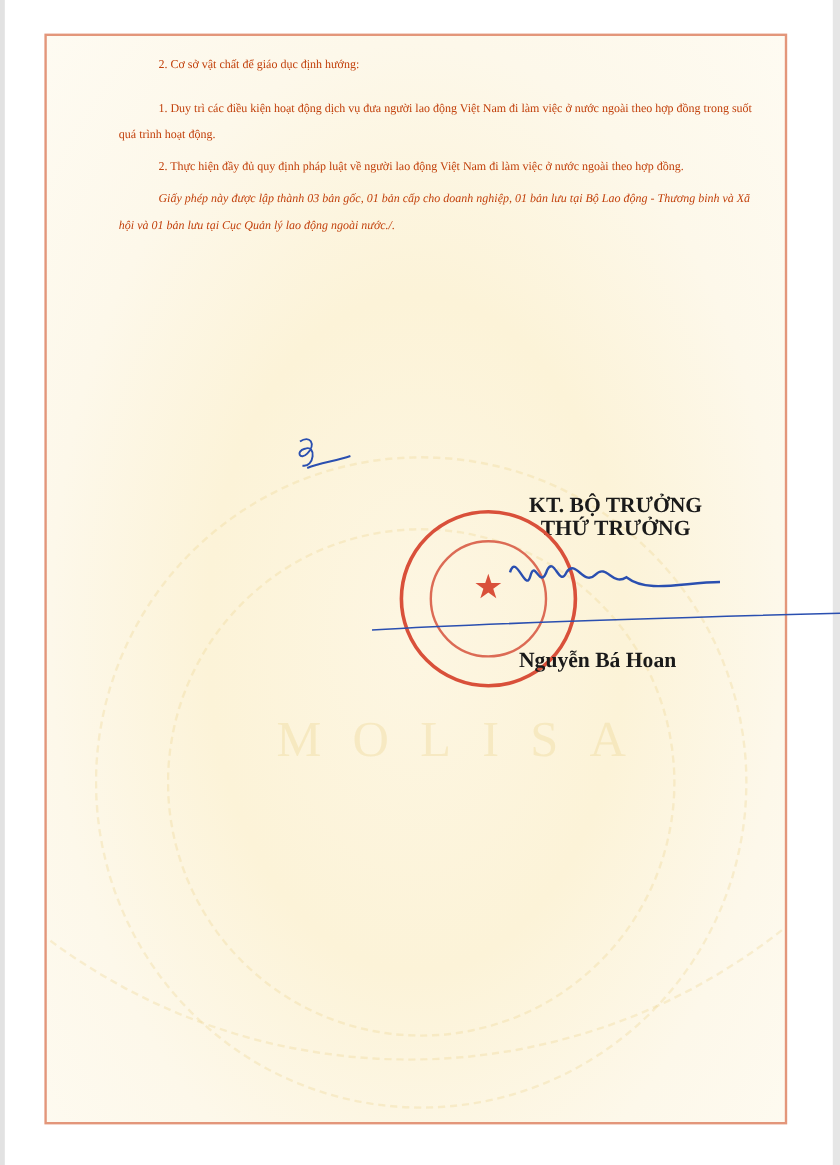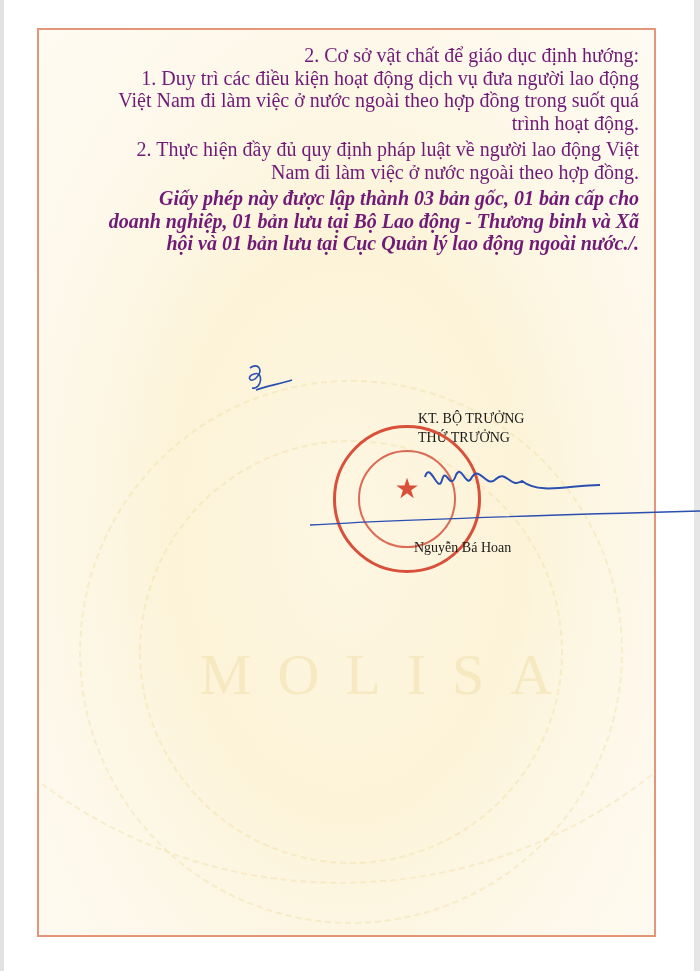--- a/index.html
+++ b/index.html
@@ -2,47 +2,47 @@
 <html><head>
 <meta charset="utf-8">
 <style>
   html, body { margin:0; padding:0; }
   body { width:700px; height:971px; background:#ffffff; position:relative; overflow:hidden; font-family:"Liberation Serif", serif; }
   .left-strip { position:absolute; left:0; top:0; width:4px; height:971px; background:#e2e2e2; }
   .right-strip { position:absolute; right:0; top:0; width:6px; height:971px; background:#e6e6e6; }
   .page { position:absolute; left:37px; top:28px; width:619px; height:909px; border:2px solid #e3967a; box-sizing:border-box;
     background: radial-gradient(ellipse at 50% 55%, #fdf6e2 0%, #fcf3d8 40%, #fdf8ea 70%, #fefbf2 100%); overflow:hidden; }
   .wm-ring { position:absolute; border-radius:50%; border:2px dashed rgba(238,214,150,0.35); }
-  .wm-text { position:absolute; left:160px; top:611px; width:380px; text-align:center; font-size:58px; letter-spacing:26px; color:rgba(240,220,160,0.45); font-family:"Liberation Serif", serif; }
-  .content { position:absolute; left:99px; top:44px; width:540px; font-size:20px; line-height:22.5px; color:#701a75;text-align:right; }
+  .wm-text { position:absolute; left:160px; top:563px; width:380px; text-align:center; font-size:42px; letter-spacing:26px; color:rgba(240,220,160,0.45); font-family:"Liberation Serif", serif; }
+  .content { position:absolute; left:99px; top:44px; width:540px; font-size:10px; line-height:22.5px; color:#c2410c; }
   .p { margin:0; }
   .ind { text-indent:33px; }
   .b { font-weight:bold; }
-  .i { font-style:italic;font-weight:bold; }
-  .sig { position:absolute; color:#1a1a1a; font-weight:normal; font-size:14px; text-align:left; }
+  .i { font-style:italic; }
+  .sig { position:absolute; color:#1a1a1a; font-weight:bold; font-size:18px; text-align:center; }
   .stamp { position:absolute; left:333px; top:425px; width:148px; height:148px; border-radius:50%; border:3px solid #d9503a; box-sizing:border-box; }
   .stamp-inner { position:absolute; left:22px; top:22px; width:98px; height:98px; border-radius:50%; border:2px solid #dc6b55; box-sizing:border-box; }
   .stamp-star { position:absolute; left:0; top:20px; width:100%; text-align:center; color:#d9503a; font-size:28px; }
 </style>
 </head>
 <body>
 
 <div class="left-strip"></div>
 <div class="right-strip"></div>
 
 <div class="page">
   <div class="wm-ring" style="left:40px;top:350px;width:540px;height:540px;"></div>
   <div class="wm-ring" style="left:100px;top:410px;width:420px;height:420px;"></div>
   <div class="wm-ring" style="left:-200px;top:-150px;width:1000px;height:1000px;"></div>
   <div class="wm-text">MOLISA</div>
 </div>
 
 <div class="content">
   <p class="p ind" style="margin-top:0">2. Cơ sở vật chất để giáo dục định hướng:</p>
-  <p class="p ind" style="margin-top:0">1. Duy trì các điều kiện hoạt động dịch vụ đưa người lao động Việt Nam đi làm việc ở nước ngoài theo hợp đồng trong suốt quá trình hoạt động.</p>
+  <p class="p ind" style="margin-top:13px">1. Duy trì các điều kiện hoạt động dịch vụ đưa người lao động Việt Nam đi làm việc ở nước ngoài theo hợp đồng trong suốt quá trình hoạt động.</p>
   <p class="p ind" style="margin-top:4px">2. Thực hiện đầy đủ quy định pháp luật về người lao động Việt Nam đi làm việc ở nước ngoài theo hợp đồng.</p>
   <p class="p ind i" style="margin-top:4px">Giấy phép này được lập thành 03 bản gốc, 01 bản cấp cho doanh nghiệp, 01 bản lưu tại Bộ Lao động - Thương binh và Xã hội và 01 bản lưu tại Cục Quản lý lao động ngoài nước./.</p>
 </div>
 
 <svg style="position:absolute;left:236px;top:360px;" width="60" height="36">
   <path d="M14 8 C22 2 28 10 20 18 C14 24 10 16 18 14 C28 10 26 30 16 28 M20 30 C30 26 44 24 56 20" stroke="#2a4fb0" stroke-width="1.6" fill="none"></path>
 </svg>
 
 <div class="sig" style="left:418px;top:411px;width:190px;">KT. BỘ TRƯỞNG</div>
 <div class="sig" style="left:418px;top:430px;width:190px;">THỨ TRƯỞNG</div>
@@ -51,13 +51,13 @@
   <div class="stamp-inner">
     <div class="stamp-star">★</div>
   </div>
 </div>
 
 <svg style="position:absolute;left:310px;top:455px;" width="390" height="80">
   <path d="M115 22 C120 5 128 40 132 25 C136 10 140 38 146 20 C152 8 156 35 162 22 C170 10 176 34 186 24 C196 14 200 34 212 26 C230 40 260 30 290 30" stroke="#2a4fb0" stroke-width="2" fill="none"></path>
   <path d="M0 70 C100 64 240 60 390 56" stroke="#2a4fb0" stroke-width="1.3" fill="none"></path>
 </svg>
 
-<div class="sig" style="left:414px;top:540px;width:200px;">Nguyễn Bá Hoan</div>
+<div class="sig" style="left:398px;top:540px;width:200px;">Nguyễn Bá Hoan</div>
 
 </body></html>

